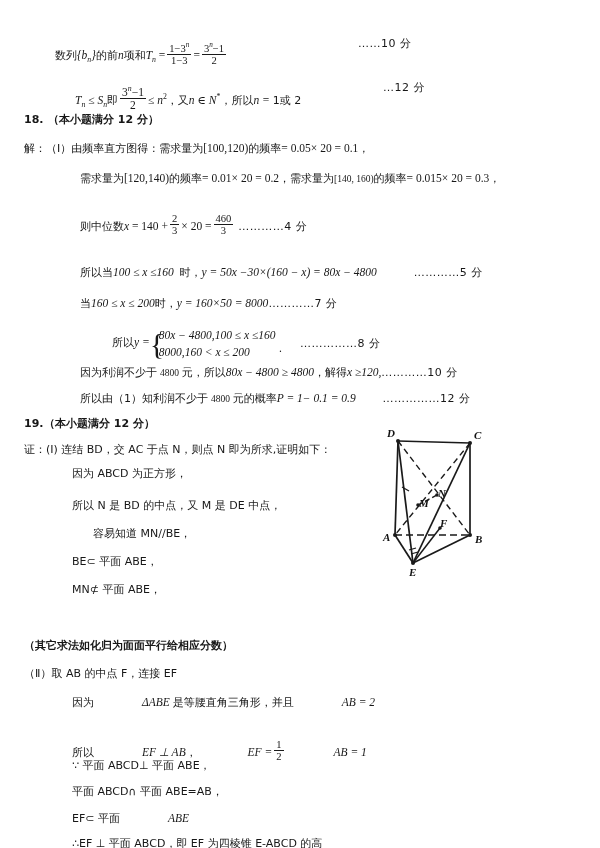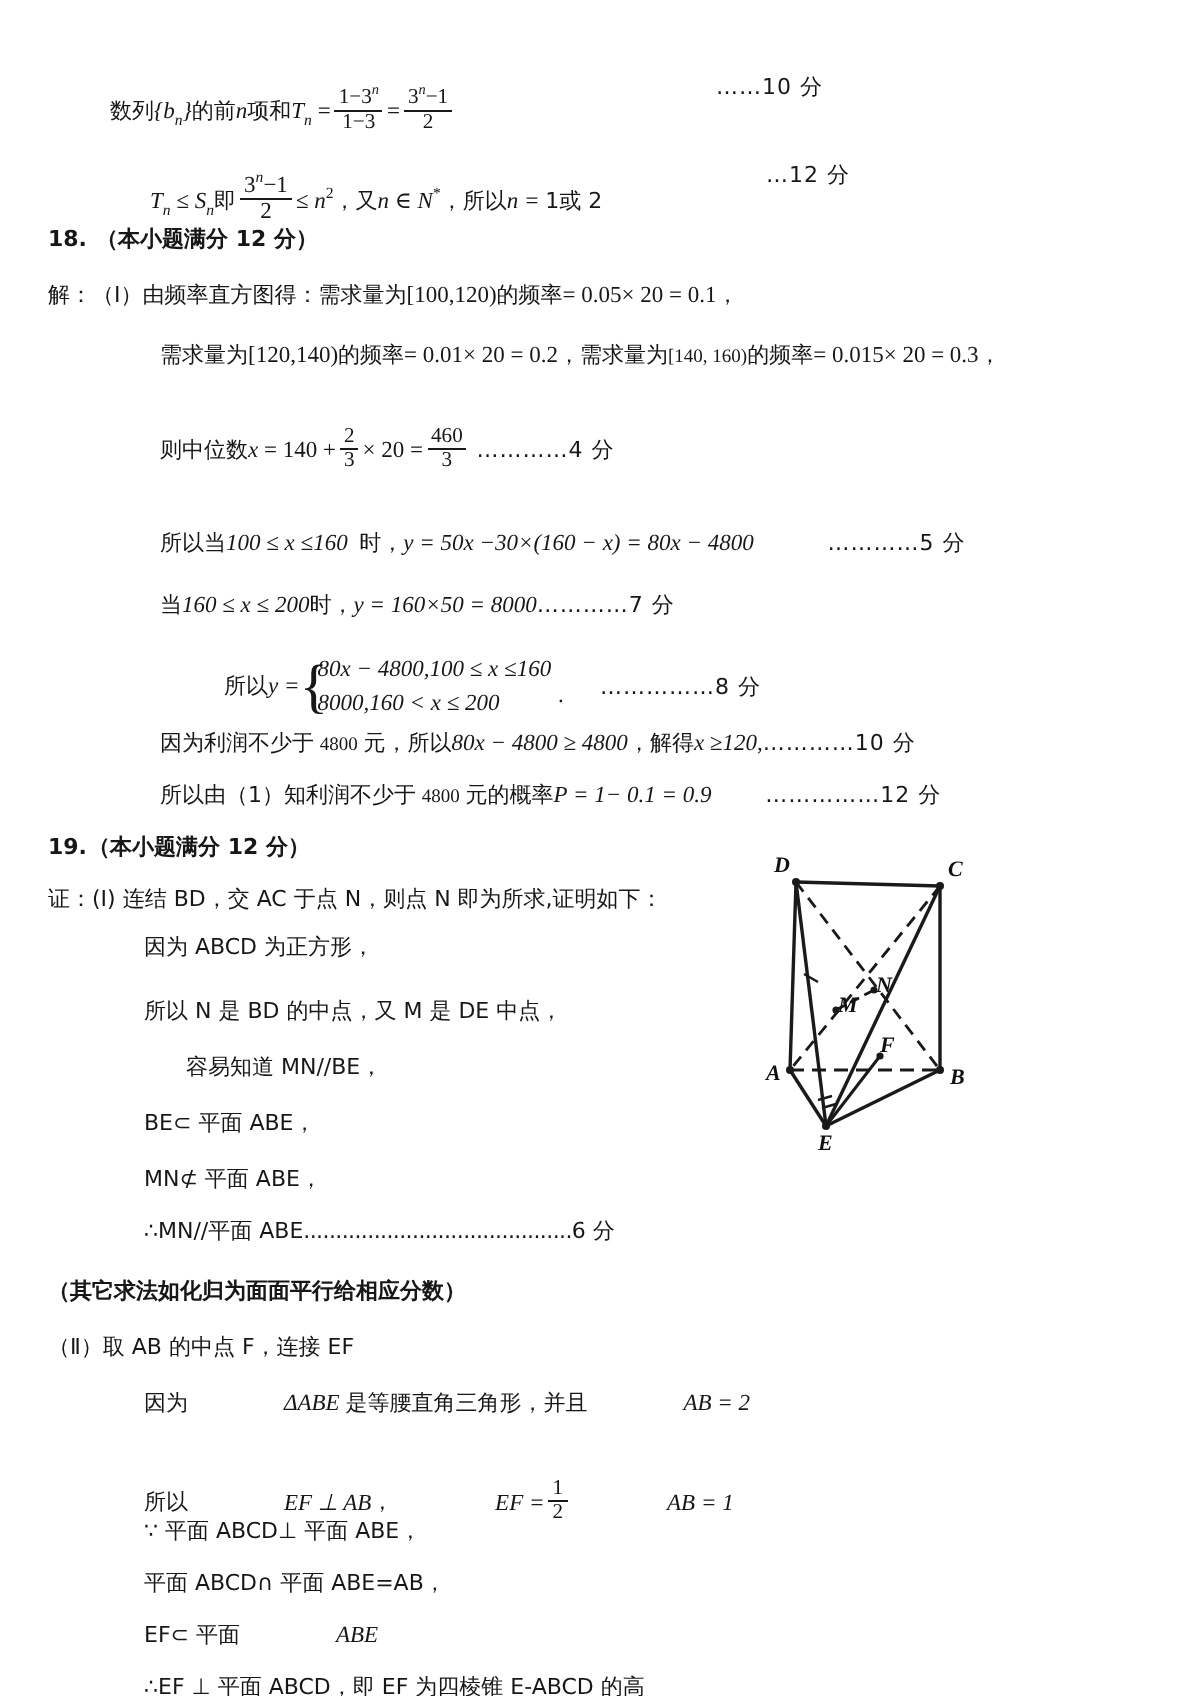--- a/index.html
+++ b/index.html
@@ -157,23 +157,20 @@
 
   <div class="ln cjk bold" style="left:24px; top:418px;">19.</div>
   <div class="ln cjk bold" style="left:44px; top:418px;">（本小题满分 12 分）</div>
 
   <div class="ln cjk" style="left:24px; top:444px;">证：(I) 连结 BD，交 AC 于点 N，则点 N 即为所求,证明如下：</div>
   <div class="ln cjk" style="left:72px; top:468px;">因为 ABCD 为正方形，</div>
   <div class="ln cjk" style="left:72px; top:500px;">所以 N 是 BD 的中点，又 M 是 DE 中点，</div>
   <div class="ln cjk" style="left:76px; top:528px;margin-left:17px;">容易知道 MN//BE，</div>
   <div class="ln cjk" style="left:72px; top:556px;">BE⊂ 平面 ABE，</div>
   <div class="ln cjk" style="left:72px; top:584px;">MN⊄ 平面 ABE，</div>
-  <div class="ln" style="left:72px; top:610px;">
-    <span class="cjk">∴MN//平面 ABE</span><span class="cjk" style="letter-spacing:-0.3px;">..........................................</span><span class="cjk">6 分</span>
-  </div>
   <div class="ln cjk bold" style="left:24px; top:640px;">（其它求法如化归为面面平行给相应分数）</div>
 
   <div class="ln cjk" style="left:24px; top:668px;">（Ⅱ）取 AB 的中点 F，连接 EF</div>
 
   <div class="ln" style="left:72px; top:696px;">
     <span class="cjk">因为</span><span class="ital">ΔABE</span>
     <span class="cjk">是等腰直角三角形，并且</span><span class="ital">AB = 2</span>
   </div>
 
   <div class="ln" style="left:72px; top:726px;">

